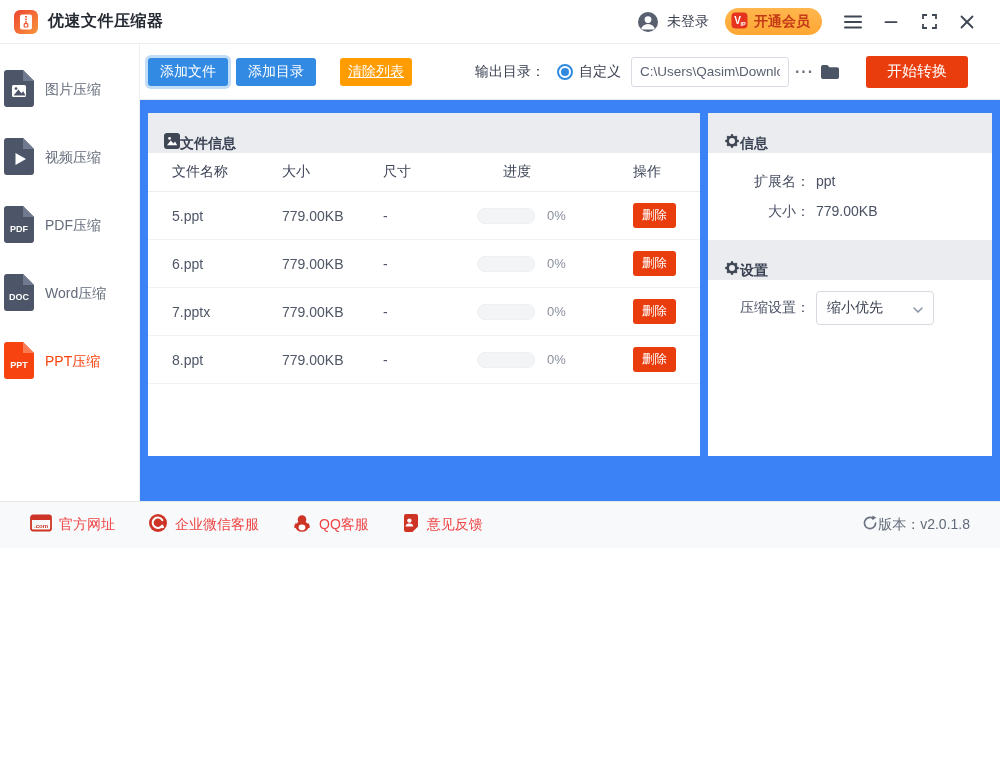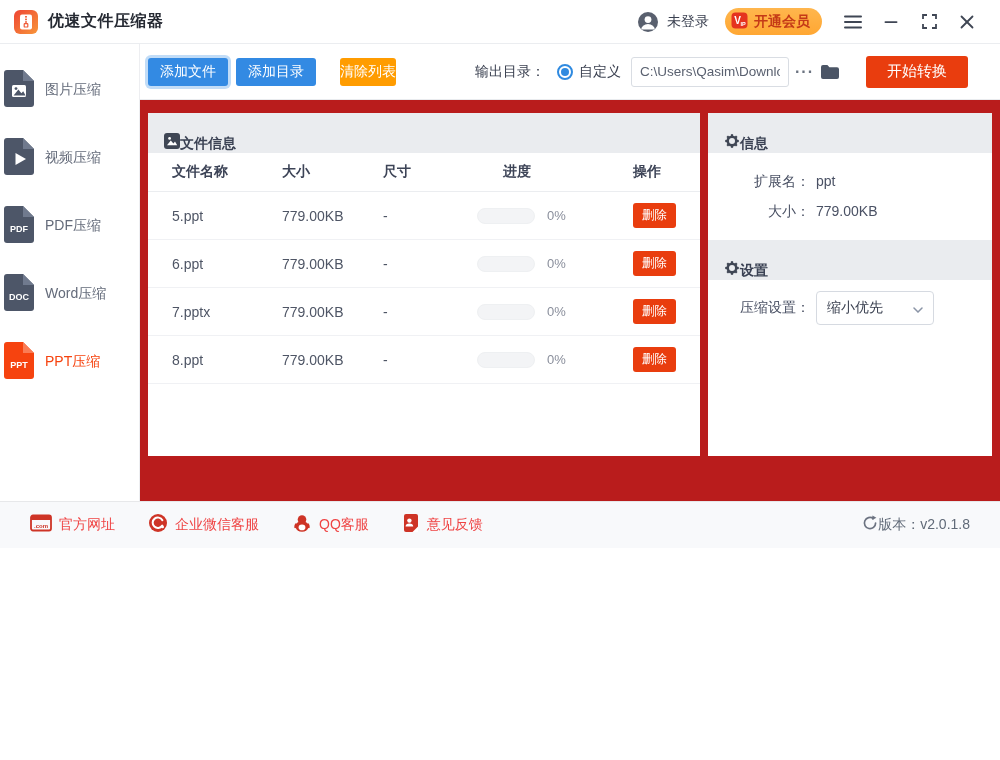--- a/index.html
+++ b/index.html
@@ -20,49 +20,49 @@
   .win-btn.menu { margin-left:18px; }
   .win-btn + .win-btn { margin-left:12px; }
 
   
   .app-body { flex:1; display:flex; min-height:0; }
   .sidebar { width:140px; flex:0 0 140px; background:#fff; border-right:1px solid #edeef1; display:flex; flex-direction:column; align-items:center; padding-top:24px; }
   .side-item { width:100%; display:flex; flex-direction:row; align-items:center; gap:7px; margin-bottom:24px; cursor:pointer; }
   .side-label { font-size:14px; color:#646b7a; }
   .side-item.active .side-label { color:#f6430f; }
 
-  .main { flex:1; display:flex; flex-direction:column; background:#b91c1c; min-width:0; }
+  .main { flex:1; display:flex; flex-direction:column; background:#3b82f6; min-width:0; }
 
   
   .toolbar { height:56px; flex:0 0 56px; background:#fff; border-bottom:1px solid #e9ebee; display:flex; align-items:center; padding:0 32px 0 8px; }
   .btn { border:none; border-radius:3px; color:#fff; font-size:14px; font-family:inherit; cursor:pointer; }
   .btn.blue { height:28px; padding:0 12px; background:#338ae3; }
   .btn.blue.focused { box-shadow:0 0 0 3px rgba(51,138,227,.3); }
   .btn.blue + .btn.blue { margin-left:8px; }
-  .btn.orange { height:28px; padding:0 0; background:#ff9c00; margin-left:24px; }
+  .btn.orange { height:28px; padding:0 8px; background:#ff9c00; margin-left:24px;text-decoration:underline; }
   .output-group { margin-left:auto; display:flex; align-items:center; }
   .out-label { font-size:14px; color:#3a4050; margin-right:12px; }
   .radio { width:16px; height:16px; border:2px solid #2f8ae0; border-radius:50%; background:#fff; display:inline-flex; align-items:center; justify-content:center; cursor:pointer; }
   .radio .dot { width:8px; height:8px; border-radius:50%; background:#2f8ae0; }
   .radio-label { font-size:14px; color:#3a4050; margin:0 10px 0 6px; cursor:pointer; }
   .path-input { width:158px; height:30px; border:1px solid #d9dde3; border-radius:3px; padding:0 8px; font-size:13.5px; color:#5a6170; font-family:inherit; background:#fff; }
   .more-btn { border:none; background:transparent; color:#6b7380; font-size:16px; font-weight:700; letter-spacing:1px; margin:0 6px 0 6px; cursor:pointer; font-family:inherit; }
   .folder-btn { display:inline-flex; cursor:pointer; margin-right:26px; }
   .btn.start { height:32px; padding:4px 21px; background:#e93d0e; font-size:15px; }
 
   
   .content { flex:1; display:flex; gap:8px; padding:13px 8px 45px; min-height:0; }
   .panel { background:#fff; }
   .panel-header { height:40px; background:#eaecef; display:flex; align-items:flex-end; padding:0 16px; flex:0 0 40px; }
   .panel-title { font-size:14px; font-weight:700; color:#3b4254; }
 
   .file-panel { flex:1; display:flex; flex-direction:column; min-width:0; }
   .thead, .trow { display:grid; grid-template-columns:110px 101px 120px 130px 1fr; align-items:center; padding:0 24px; }
   .thead { height:39px; border-bottom:1px solid #ebedf0; }
-  .thead span { font-size:14px; font-weight:700; color:#3d4457; }
+  .thead span { font-size:14px; font-weight:400; color:#3d4457; }
   .trow { height:48px; border-bottom:1px solid #f0f1f4; }
   .cell { font-size:14px; color:#4e5565; }
   .progress-cell { display:flex; align-items:center; transform:translateX(-26px); }
   .pbar { width:58px; height:16px; border-radius:8px; background:#f3f4f6; border:1px solid #eef0f2; }
   .pct { font-size:13px; color:#8a8f9c; margin-left:12px; }
   .del-btn { border:none; border-radius:3px; background:#e93d0e; color:#fff; font-size:12.5px; padding:4px 9px; cursor:pointer; font-family:inherit; }
 
   .right-panel { width:284px; flex:0 0 284px; display:flex; flex-direction:column; }
   .info-body { padding:13px 0 14px; }
   .info-row { display:flex; line-height:30px; }

